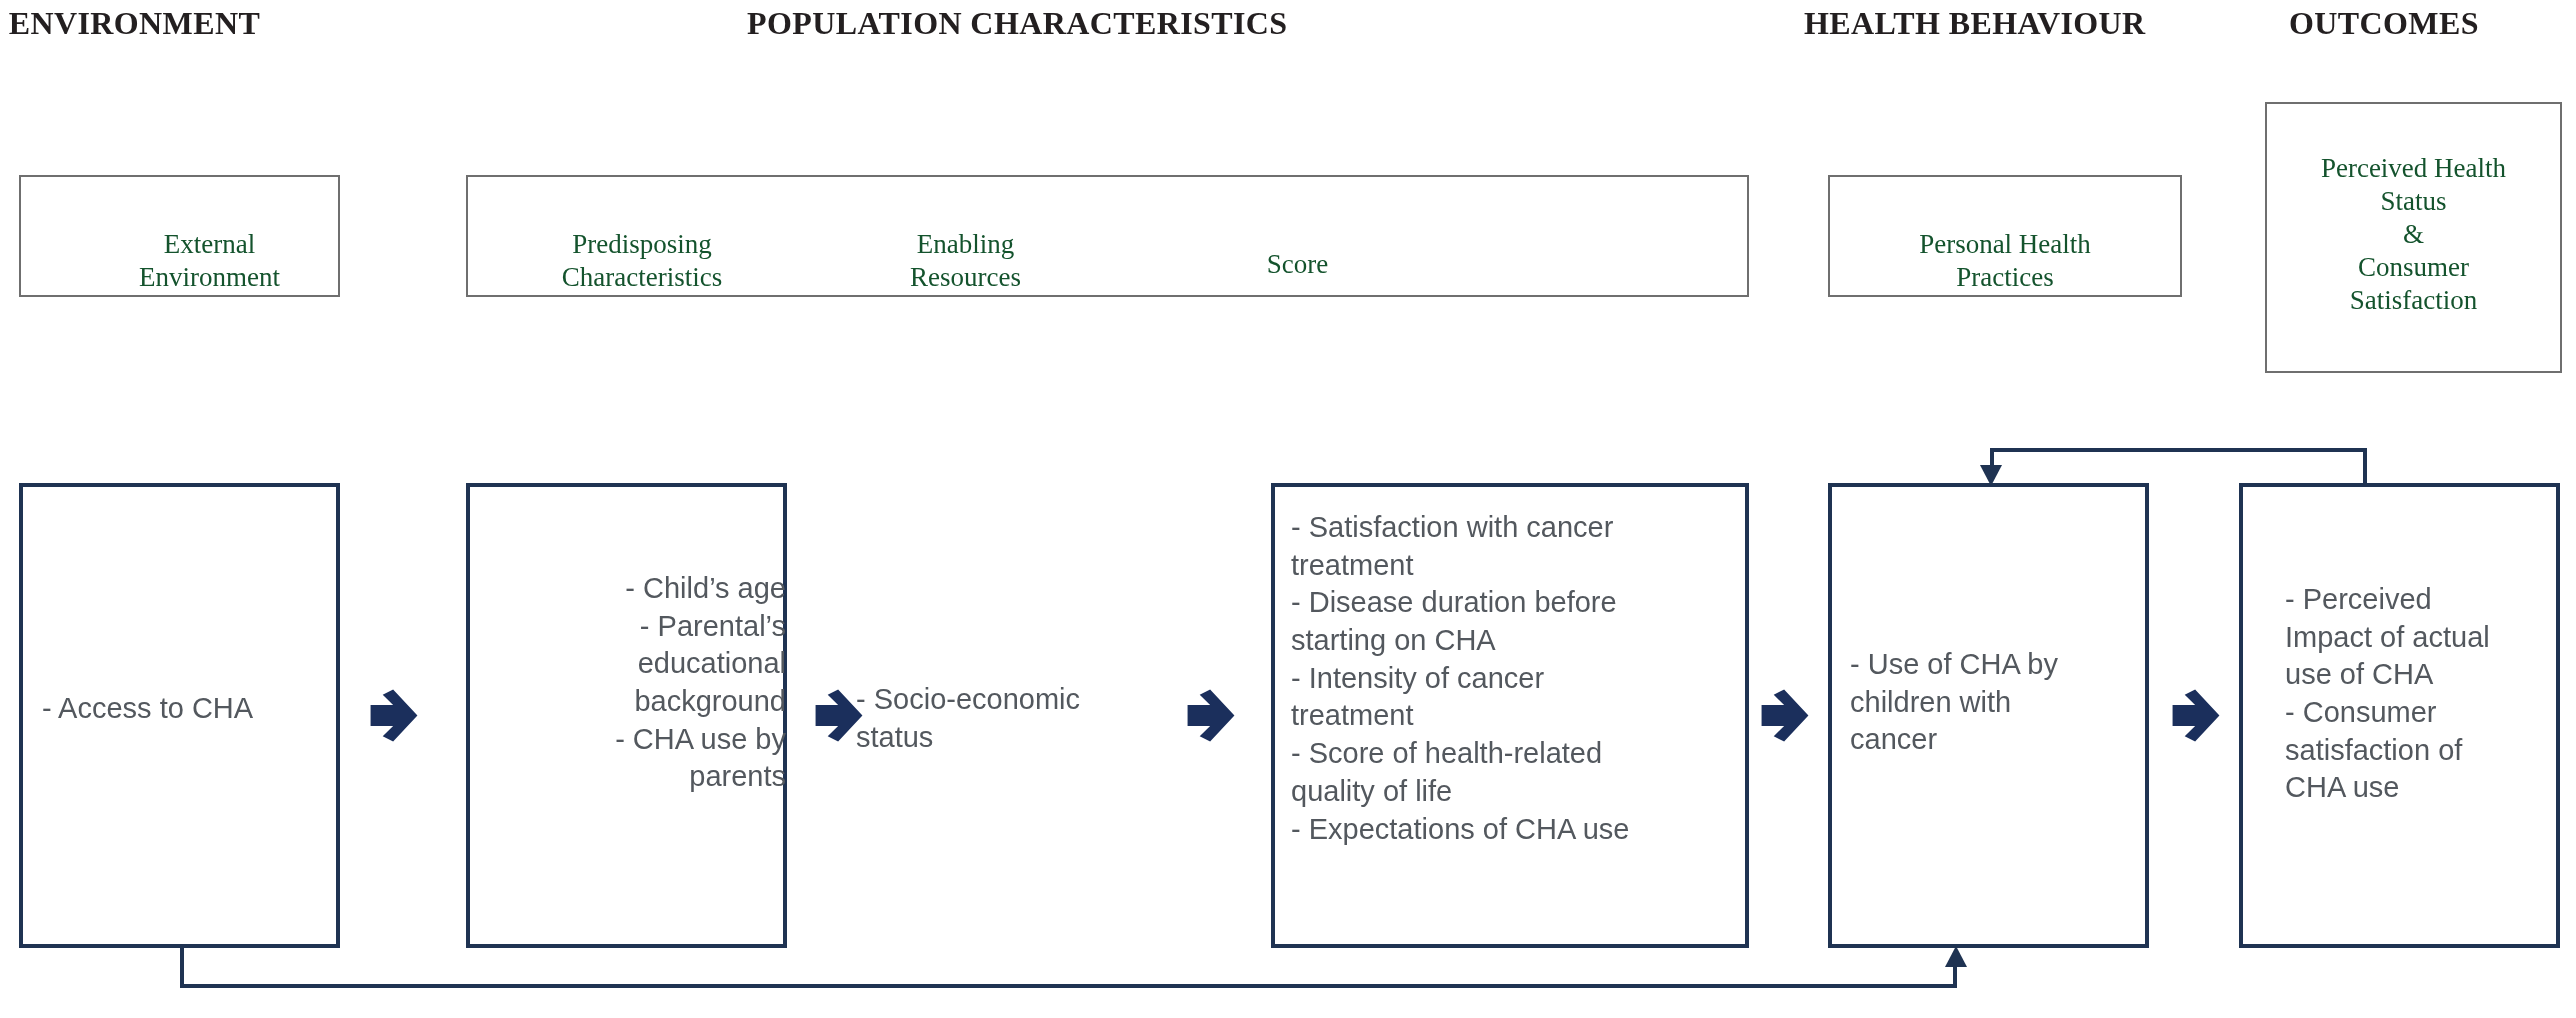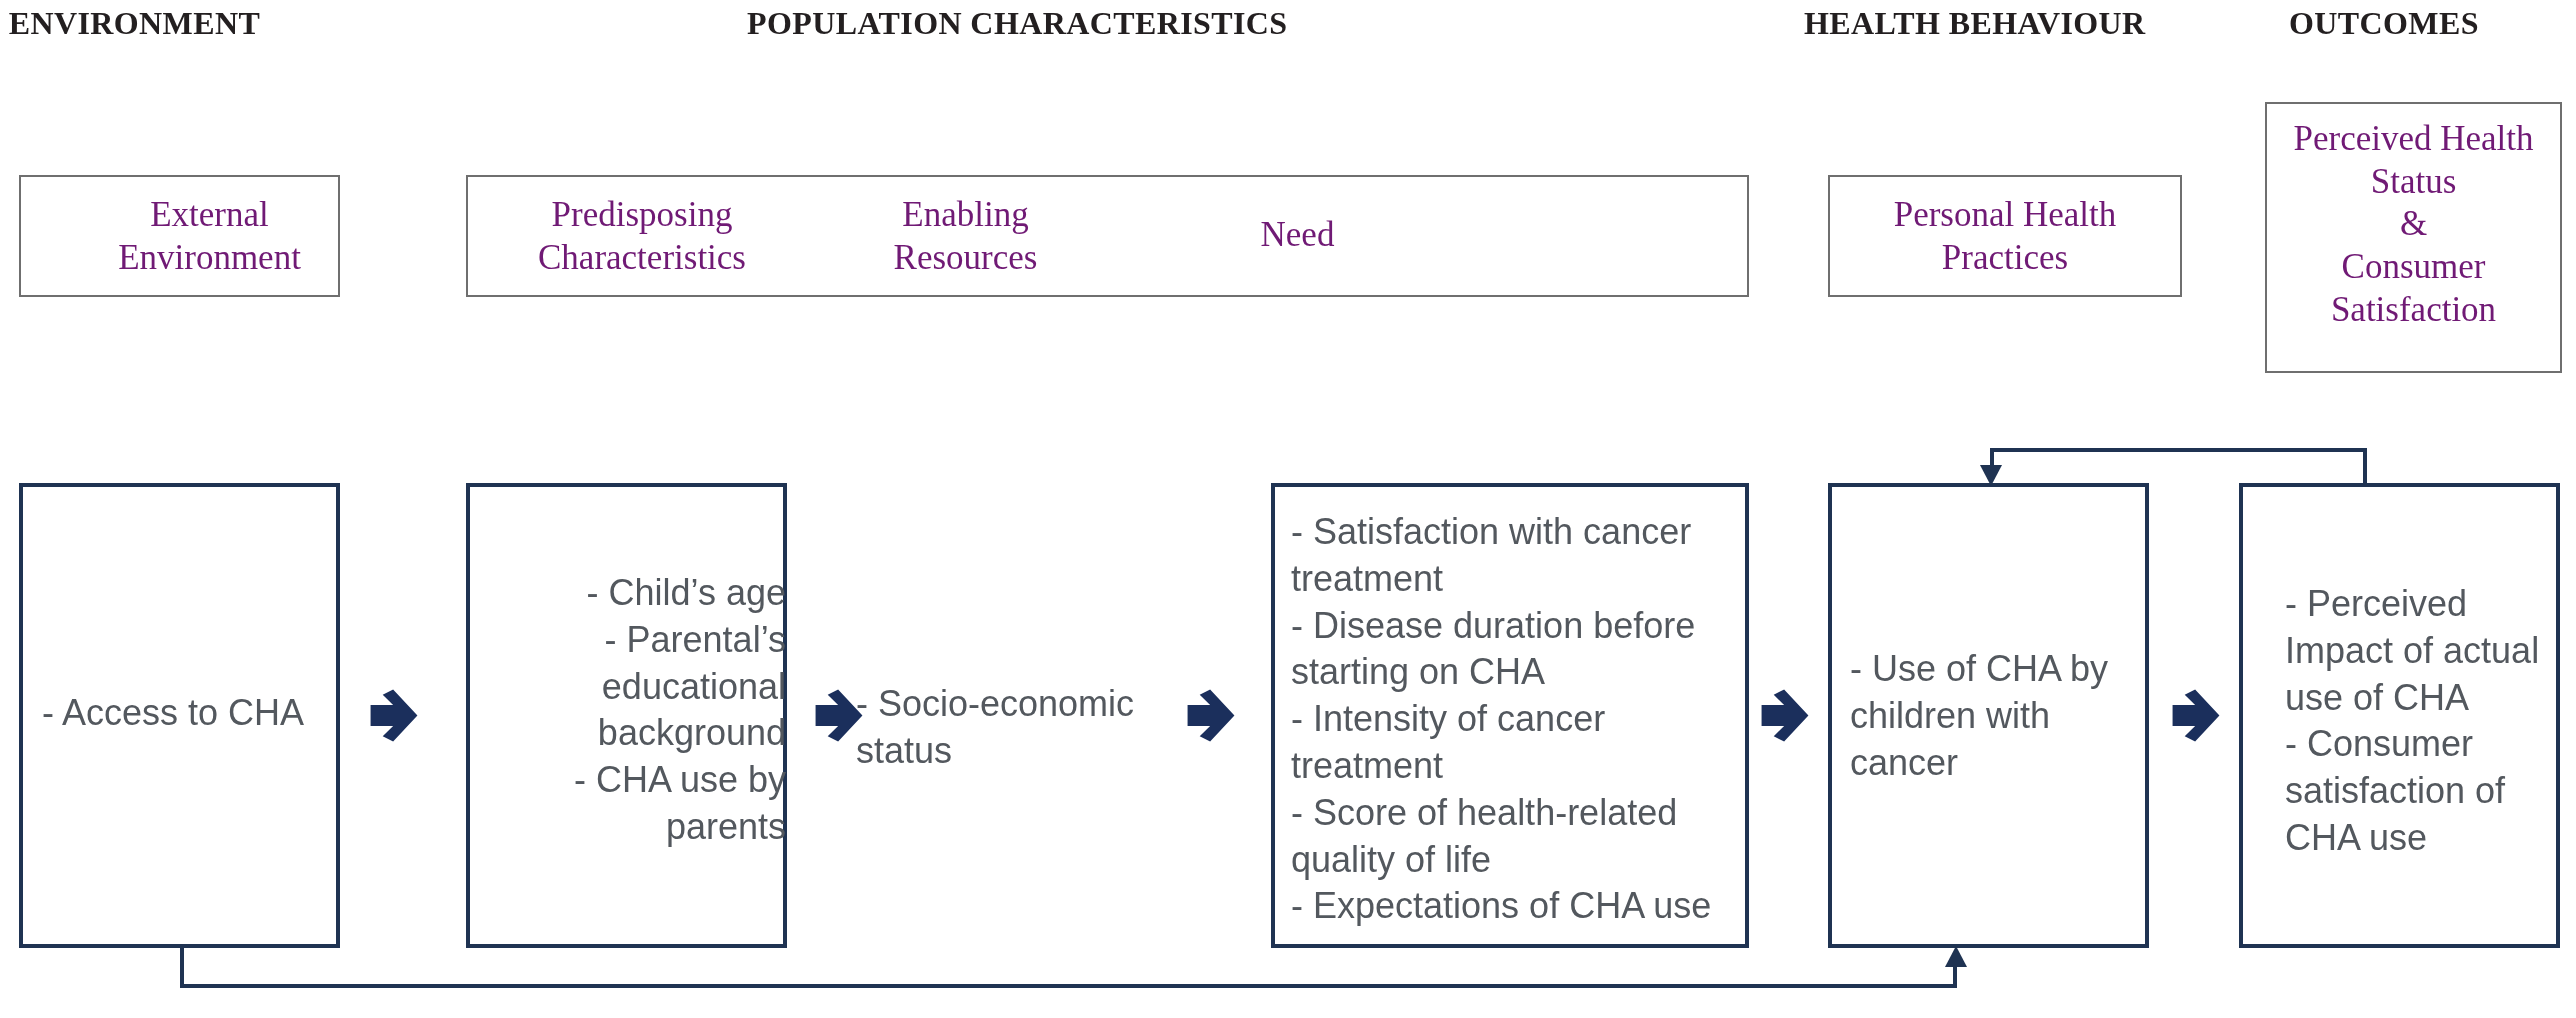--- a/index.html
+++ b/index.html
@@ -31,38 +31,39 @@
   
   .thin-box {
     position: absolute;
     border: 2.6px solid #6f6f6f;
     background: #ffffff;
     box-sizing: border-box;
   }
   .thin-label {
     position: absolute;
     font-family: "Liberation Serif", serif;
-    color: #701a75;
-    font-size: 35px;
+    color: #14532d;
+    font-size: 27px;
     line-height: 1.22;
     text-align: center;
     white-space: pre-line;
+    margin-top: 34px;
   }
 
   
   .navy-box {
     position: absolute;
     border: 4.4px solid #1f3352;
     background: #ffffff;
     box-sizing: border-box;
   }
   .navy-text {
     position: absolute;
     color: #53585e;
-    font-size: 36px;
+    font-size: 29px;
     line-height: 1.30;
     white-space: pre-line;
     font-family: "Liberation Sans", sans-serif;
   }
 
   
   .chevron {
     position: absolute;
     width: 54px;
     height: 59px;
@@ -108,21 +109,21 @@
 Environment</div>
 
   <div class="thin-box" style="left:466px; top:175px; width:1283px; height:122px;"></div>
 
   <div class="thin-label" style="left:830px; top:194px; width:271px;">Enabling
 Resources</div>
 
   <div class="thin-label" style="left:489px; top:194px; width:306px;">Predisposing
 Characteristics</div>
 
-  <div class="thin-label" style="left:1162px; top:214px; width:271px;">Need</div>
+  <div class="thin-label" style="left:1162px; top:214px; width:271px;">Score</div>
 
   <div class="thin-box" style="left:1828px; top:175px; width:354px; height:122px;"></div>
   <div class="thin-label" style="left:1828px; top:194px; width:354px;">Personal Health
 Practices</div>
 
   <div class="thin-box" style="left:2265px; top:102px; width:297px; height:271px;"></div>
   <div class="thin-label" style="left:2265px; top:118px; width:297px;">Perceived Health
 Status
 &amp;
 Consumer

